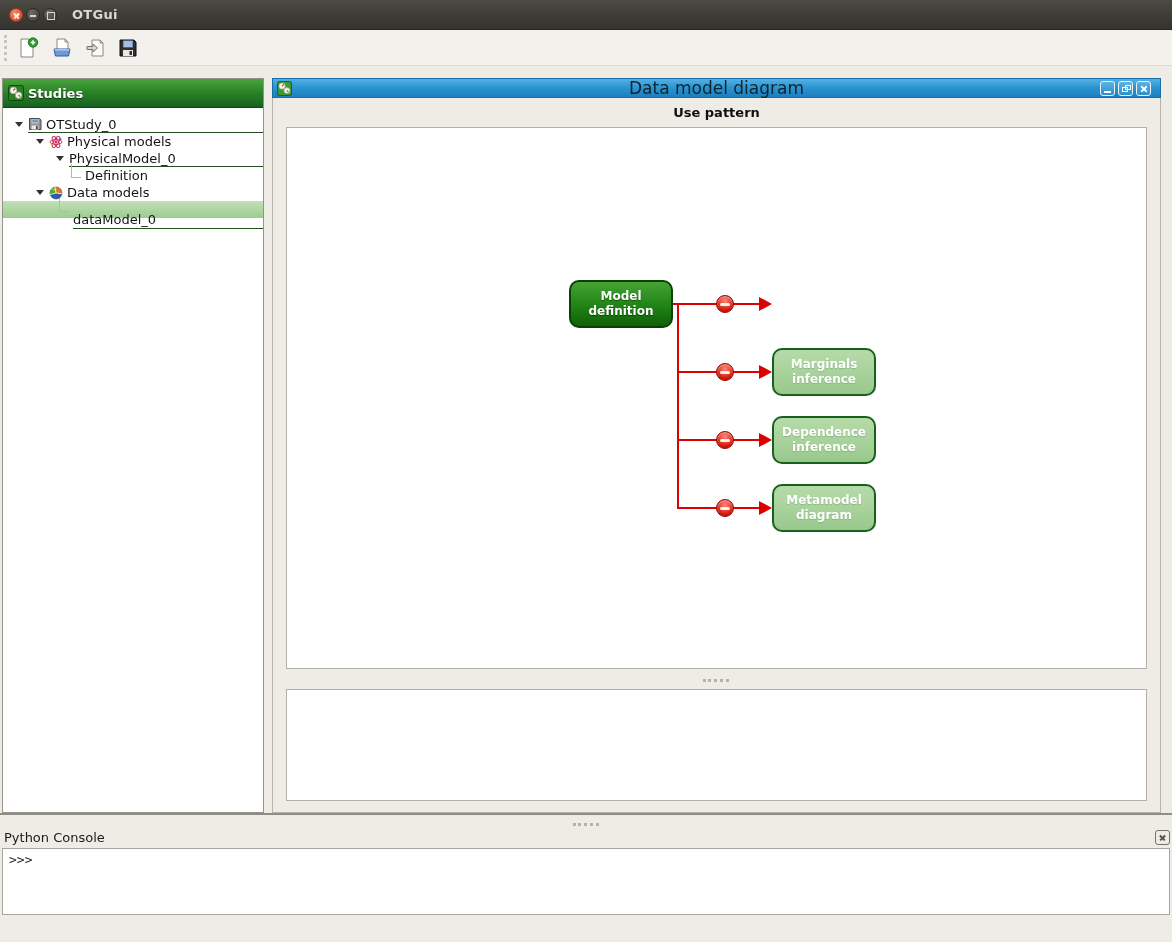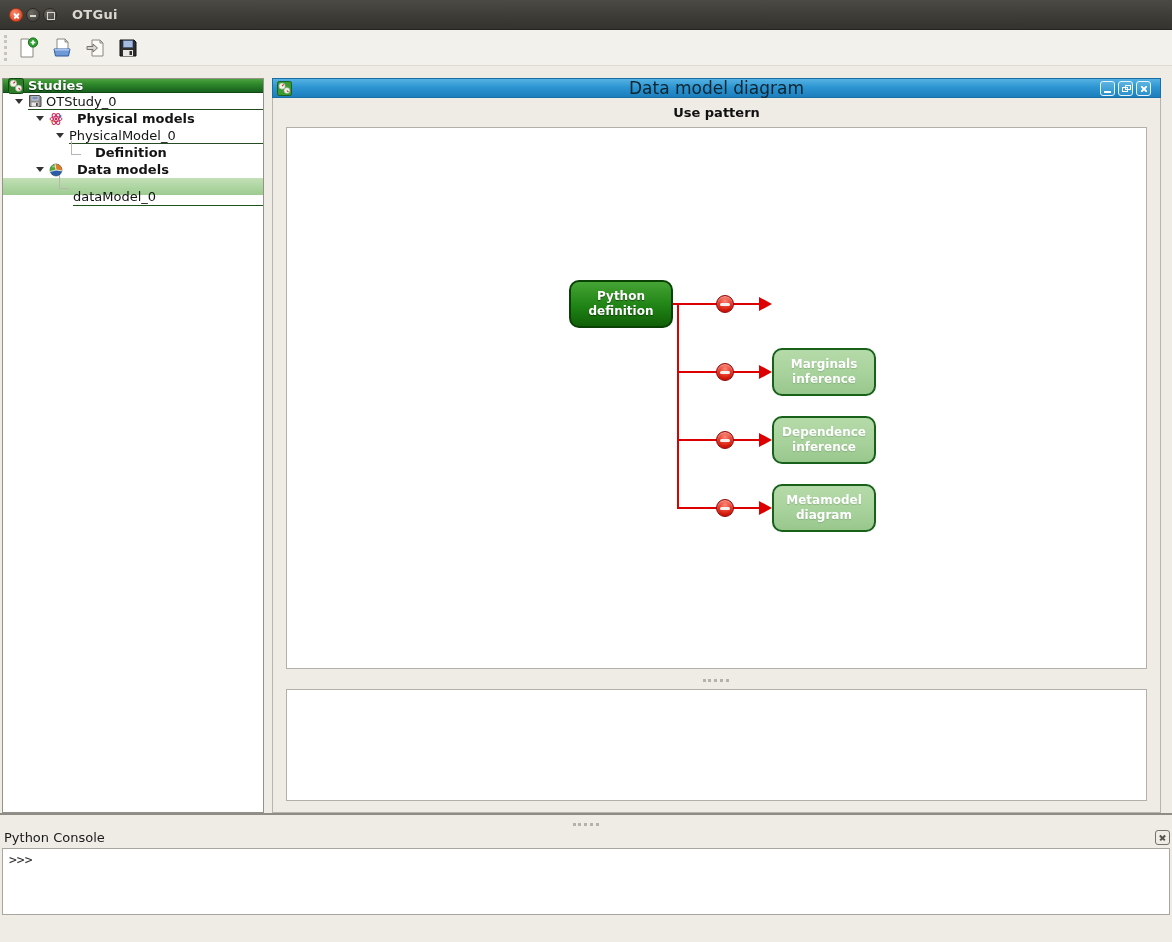--- a/index.html
+++ b/index.html
@@ -33,33 +33,33 @@
     background:#f3f1ec; border-bottom:1px solid #dedbd4; }
   .tb-handle { position:absolute; left:4px; top:5px; height:26px; width:3px;
     border-left:3px dotted #c7c4bc; }
   .tb-btn { position:absolute; top:4px; width:28px; height:28px; background:transparent;
     border:none; cursor:pointer; }
   .tb-btn svg { position:absolute; left:3px; top:3px; }
 
   
   .studies { position:absolute; left:2px; top:78px; width:262px; height:735px;
     background:#ffffff; border:1px solid #94928b; }
-  .studies-header { height:14px; background:linear-gradient(180deg,#4aa43e 0%,#2c8428 45%,#176120 100%);
+  .studies-header { height:29px; background:linear-gradient(180deg,#4aa43e 0%,#2c8428 45%,#176120 100%);
     border-bottom:1px solid #0e4a13; display:flex; align-items:center; padding-left:5px; }
   .studies-header .hdr-label { color:#ffffff; font-weight:bold; font-size:13px; margin-left:4px;
     text-shadow:0 1px 1px rgba(0,0,0,0.55); }
-  .tree { padding-top:0; }
+  .tree { padding-top:8px; }
   .tree-row { display:flex; align-items:center; height:17px; font-size:13px; color:#141414; }
   .tw-arrow { width:0; height:0; border-left:4px solid transparent; border-right:4px solid transparent;
     border-top:5px solid #333; margin-right:5px; flex:none; }
   .tw-branch { width:10px; height:14px; border-left:1px solid #b9b6af; border-bottom:1px solid #b9b6af;
     margin:-9px 4px 0 0; flex:none; }
   .uwrap,.nwrap { flex:1; display:flex; align-items:center; gap:4px; height:17px; min-width:0; }
   .uwrap { border-bottom:1px solid #264d22; }
-  .bold { font-weight:bold;margin-left:10px; }
+  .bold { font-weight:normal; }
   .tree-row.selected { background:linear-gradient(180deg,#c4e0b8 0%,#aad49e 60%,#9ecb92 100%); }
   .tree-row.selected .uwrap { border-bottom-color:#1d541b;margin-top:21px; }
   .ticon { flex:none; }
 
   
   .mdi { position:absolute; left:272px; top:78px; width:889px; height:735px;
     background:#efece6; border:1px solid #b7b4ad; border-top:none; }
   .mdi-titlebar { position:absolute; left:-1px; top:0; width:889px; height:20px;
     background:linear-gradient(180deg,#55b2e2 0%,#2d95d2 45%,#1c7fbd 100%);
     border:1px solid #1a6ea6; display:flex; align-items:center; }
@@ -275,21 +275,21 @@
             <span class="glyph-close-1"></span>
             <span class="glyph-close-2"></span>
           </button>
       </span>
     </div>
 
     <div class="mdi-heading">Use pattern</div>
 
     <div class="canvas1">
 
-      <div class="dg-box dg-source">Python definition</div>
+      <div class="dg-box dg-source">Model definition</div>
 
       <div class="dg-box dg-target" style="top:220px">Marginals inference</div>
       <div class="dg-box dg-target" style="top:288px">Dependence inference</div>
       <div class="dg-box dg-target" style="top:356px">Metamodel diagram</div>
 
       <div class="dg-line" style="left:386px;top:175px;width:6px;height:2px"></div>
       <div class="dg-line" style="left:390px;top:175px;width:2px;height:206px"></div>
 
       <div class="dg-line" style="left:392px;top:175px;width:81px;height:2px"></div>
       <div class="dg-line" style="left:392px;top:243px;width:81px;height:2px"></div>

